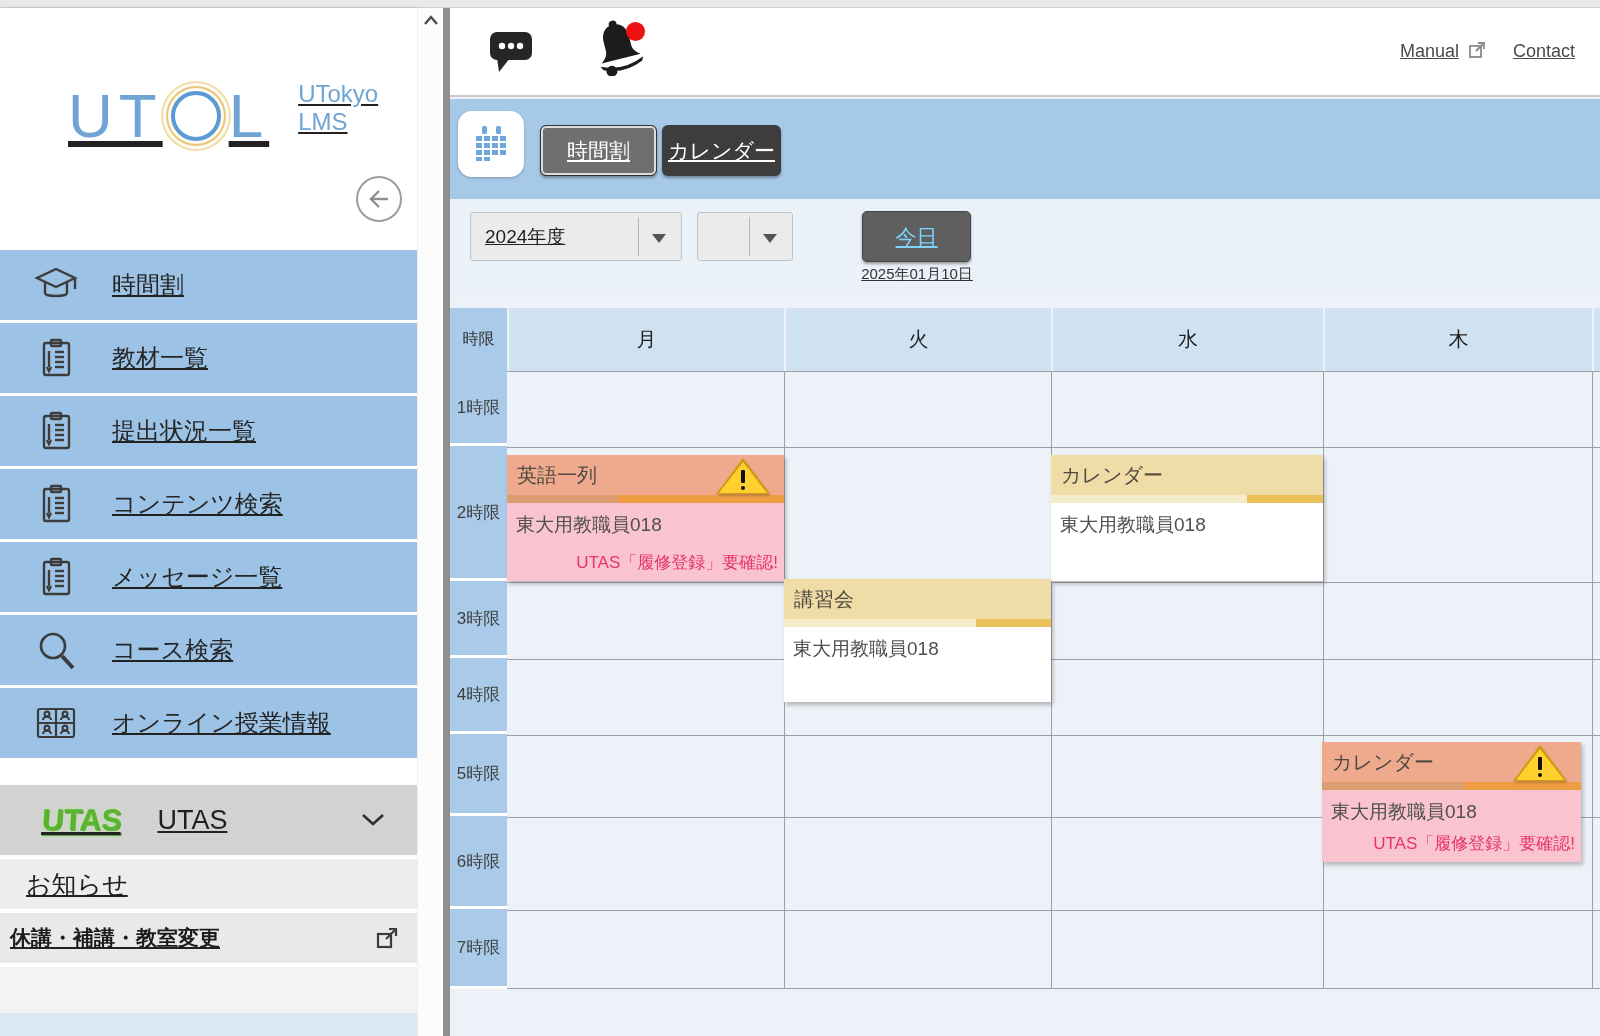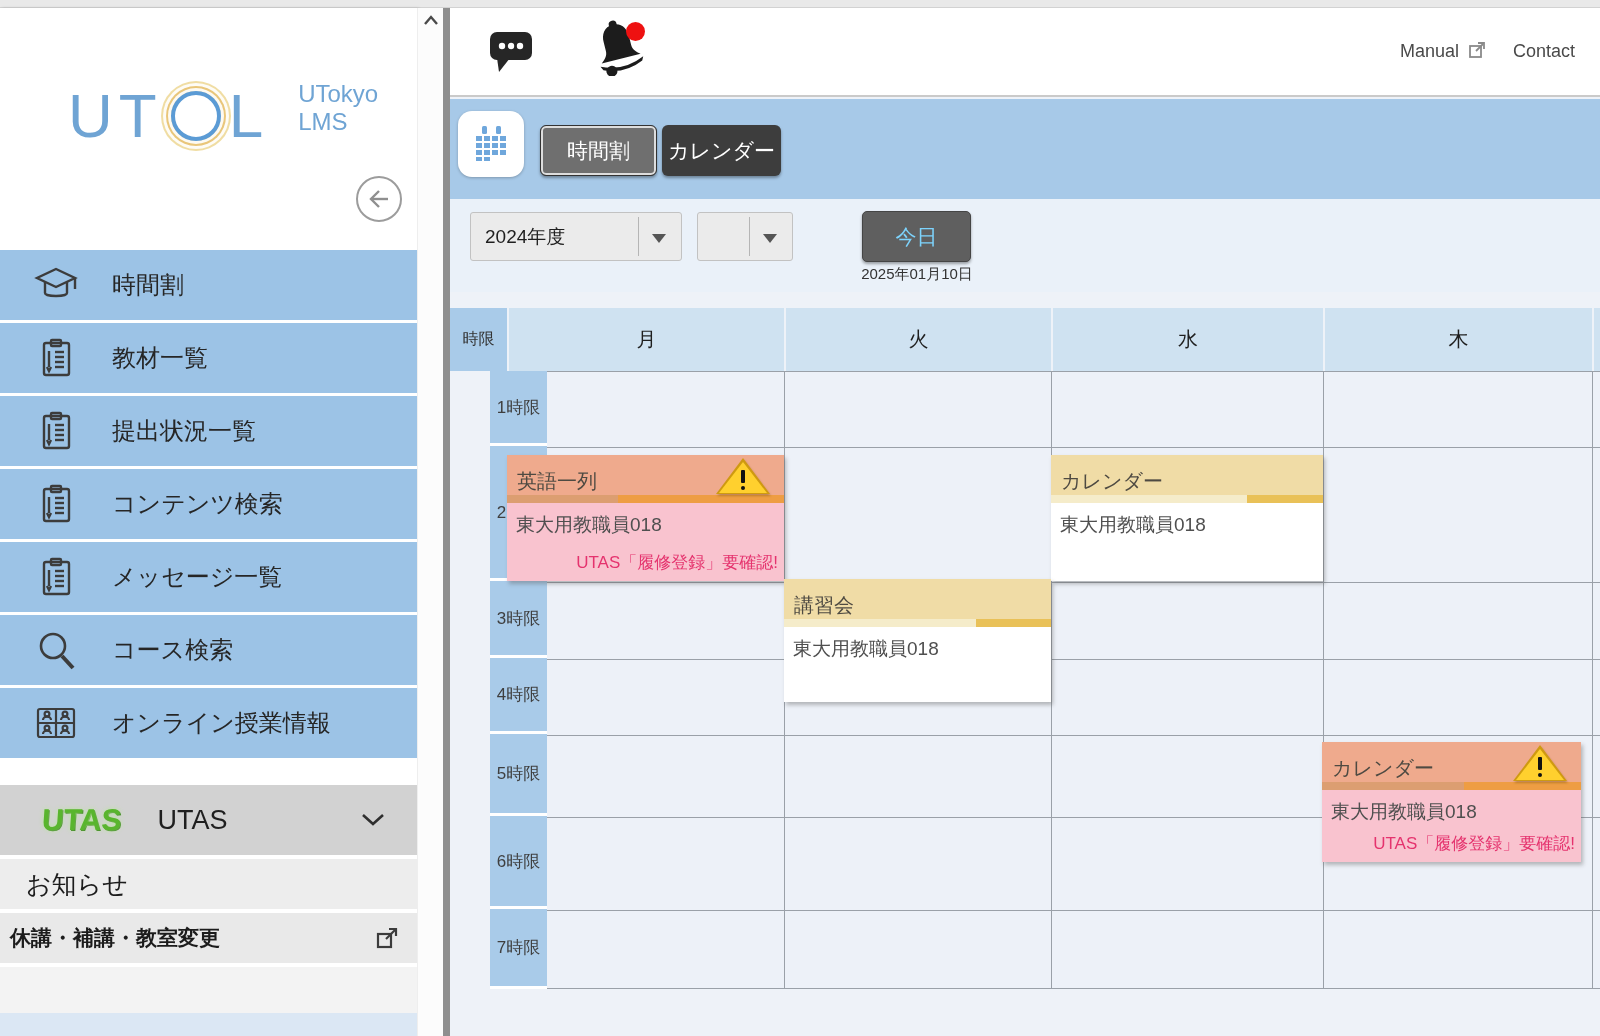--- a/index.html
+++ b/index.html
@@ -3,21 +3,21 @@
 <meta charset="utf-8">
 <style>
   * { box-sizing: border-box; }
   html,body { margin:0; padding:0; }
   body {
     width:1600px; height:1036px; position:relative; overflow:hidden;
     background:#eef2f8;
     font-family:"Liberation Sans","DejaVu Sans",sans-serif;
     color:#222;
   }
-  .abs { position:absolute; }
+  .abs { position:absolute;text-decoration:underline; }
 
   
   .top-strip { left:0; top:0; width:1600px; height:8px; background:#e9e9e9; border-bottom:1px solid #d2d2d2; }
 
   
   .sidebar { left:0; top:8px; width:417px; height:1028px; background:#ffffff; box-shadow:2px 0 3px rgba(0,0,0,.12); }
   .logo-wrap { left:68px; top:72px; width:330px; height:100px; display:flex; align-items:flex-start; }
   .logo-main { font-size:62px; font-weight:400; color:#6fa4d4; letter-spacing:6px; display:flex; align-items:center; }
   .logo-oring { display:inline-block; width:50px; height:50px; border:4px solid #5b9bd5; border-radius:50%;
     box-shadow:0 0 0 3px rgba(255,255,255,.9), 0 0 0 5px rgba(226,180,80,.75), 0 0 0 8px rgba(255,255,255,.9), 0 0 0 10px rgba(236,212,140,.8);
@@ -94,25 +94,25 @@
   .gh-wed { left:603px; width:270px; }
   .gh-thu { left:875px; width:267px; }
   .gh-fri { left:1144px; width:6px; }
 
   .g-body { position:absolute; left:57px; top:63px; width:1093px; height:618px; background:#edf1f8;
     border-top:1px solid #9aa0a8; border-bottom:1px solid #9aa0a8; }
   .vline { position:absolute; top:0; bottom:0; width:1px; background:#9aa0a8; }
   .hline { position:absolute; left:0; right:0; height:1px; background:#9aa0a8; }
 
   .t-cell { position:absolute; left:0; width:57px; background:#a9cbe9; border-bottom:3px solid #fff;
-    display:flex; align-items:center; justify-content:center; font-size:17px; color:#3f3f3f;margin-left:40px; }
+    display:flex; align-items:center; justify-content:center; font-size:17px; color:#3f3f3f; }
 
   
   .card { position:absolute; box-shadow:2px 3px 4px rgba(90,90,90,.4); cursor:pointer; }
-  .card-head { height:40px; display:flex; align-items:flex-end; padding-left:10px; font-size:20px; color:#4e4a42; position:relative; }
+  .card-head { height:40px; display:flex; align-items:center; padding-left:10px; font-size:20px; color:#4e4a42; position:relative; }
   .head-alert { background:#efaa8d; }
   .head-plain { background:#f0dca6; }
   .card-strip { height:8px; display:flex; }
   .strip-a1 { width:40%; background:#dc9e71; } .strip-a2 { width:60%; background:#ee9d43; }
   .strip-p1 { width:72%; background:#f5ecca; } .strip-p2 { width:28%; background:#e9c158; }
   .card-body { position:relative; }
   .body-alert { background:#f9c3cf; }
   .body-plain { background:#ffffff; }
   .instructor { padding:9px 0 0 9px; font-size:19px; color:#4f4f4f; }
   .card-warning { position:absolute; right:6px; bottom:7px; font-size:17px; color:#e5336e; }

